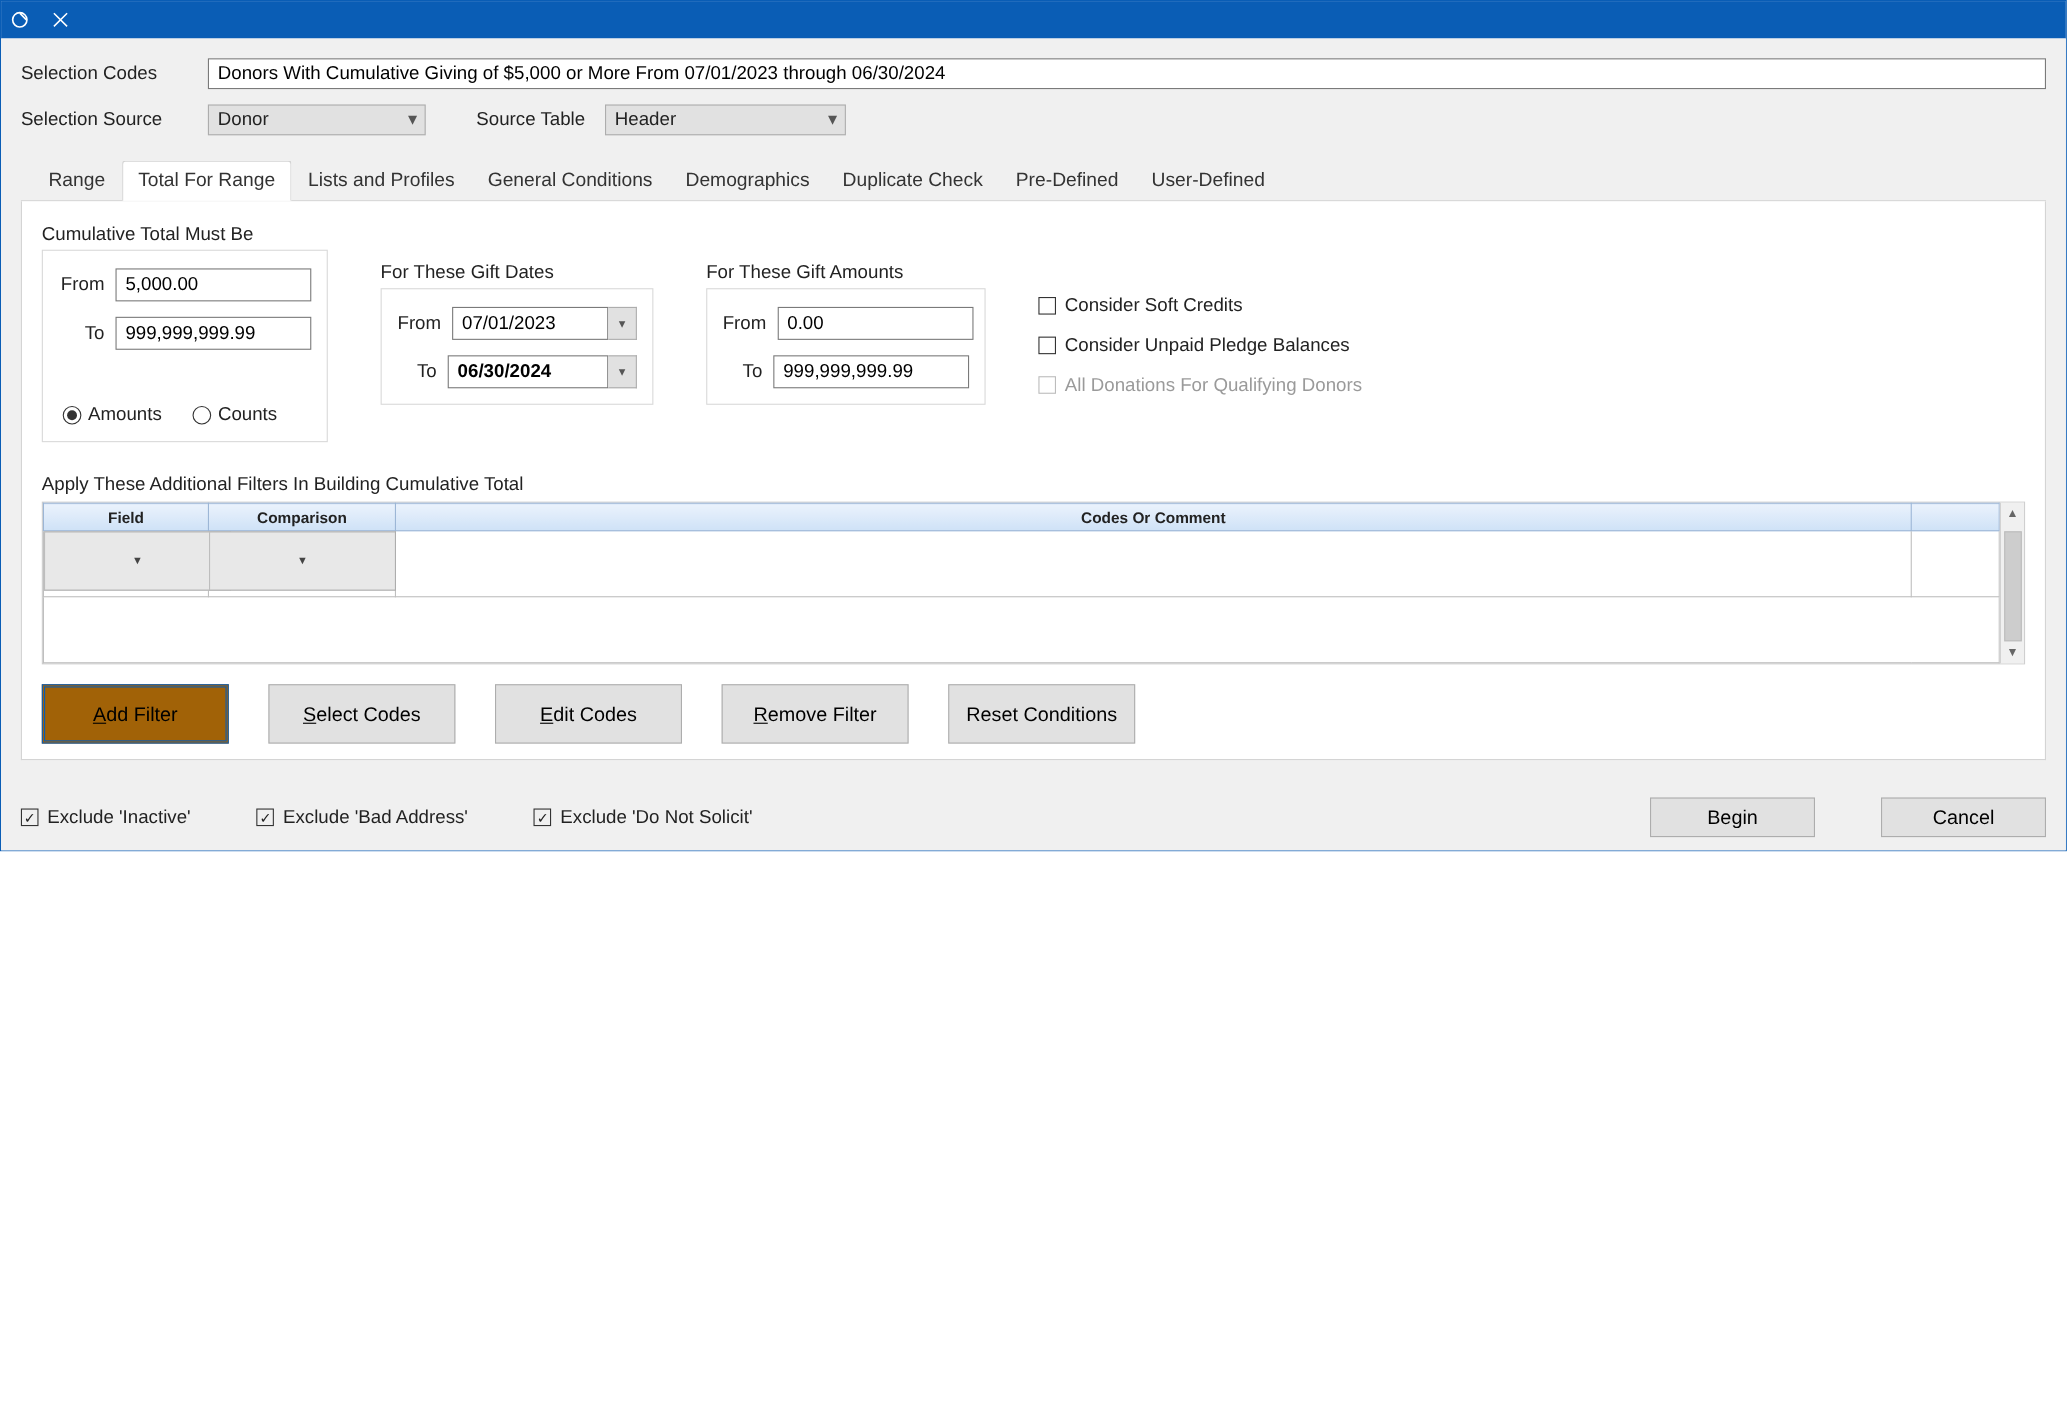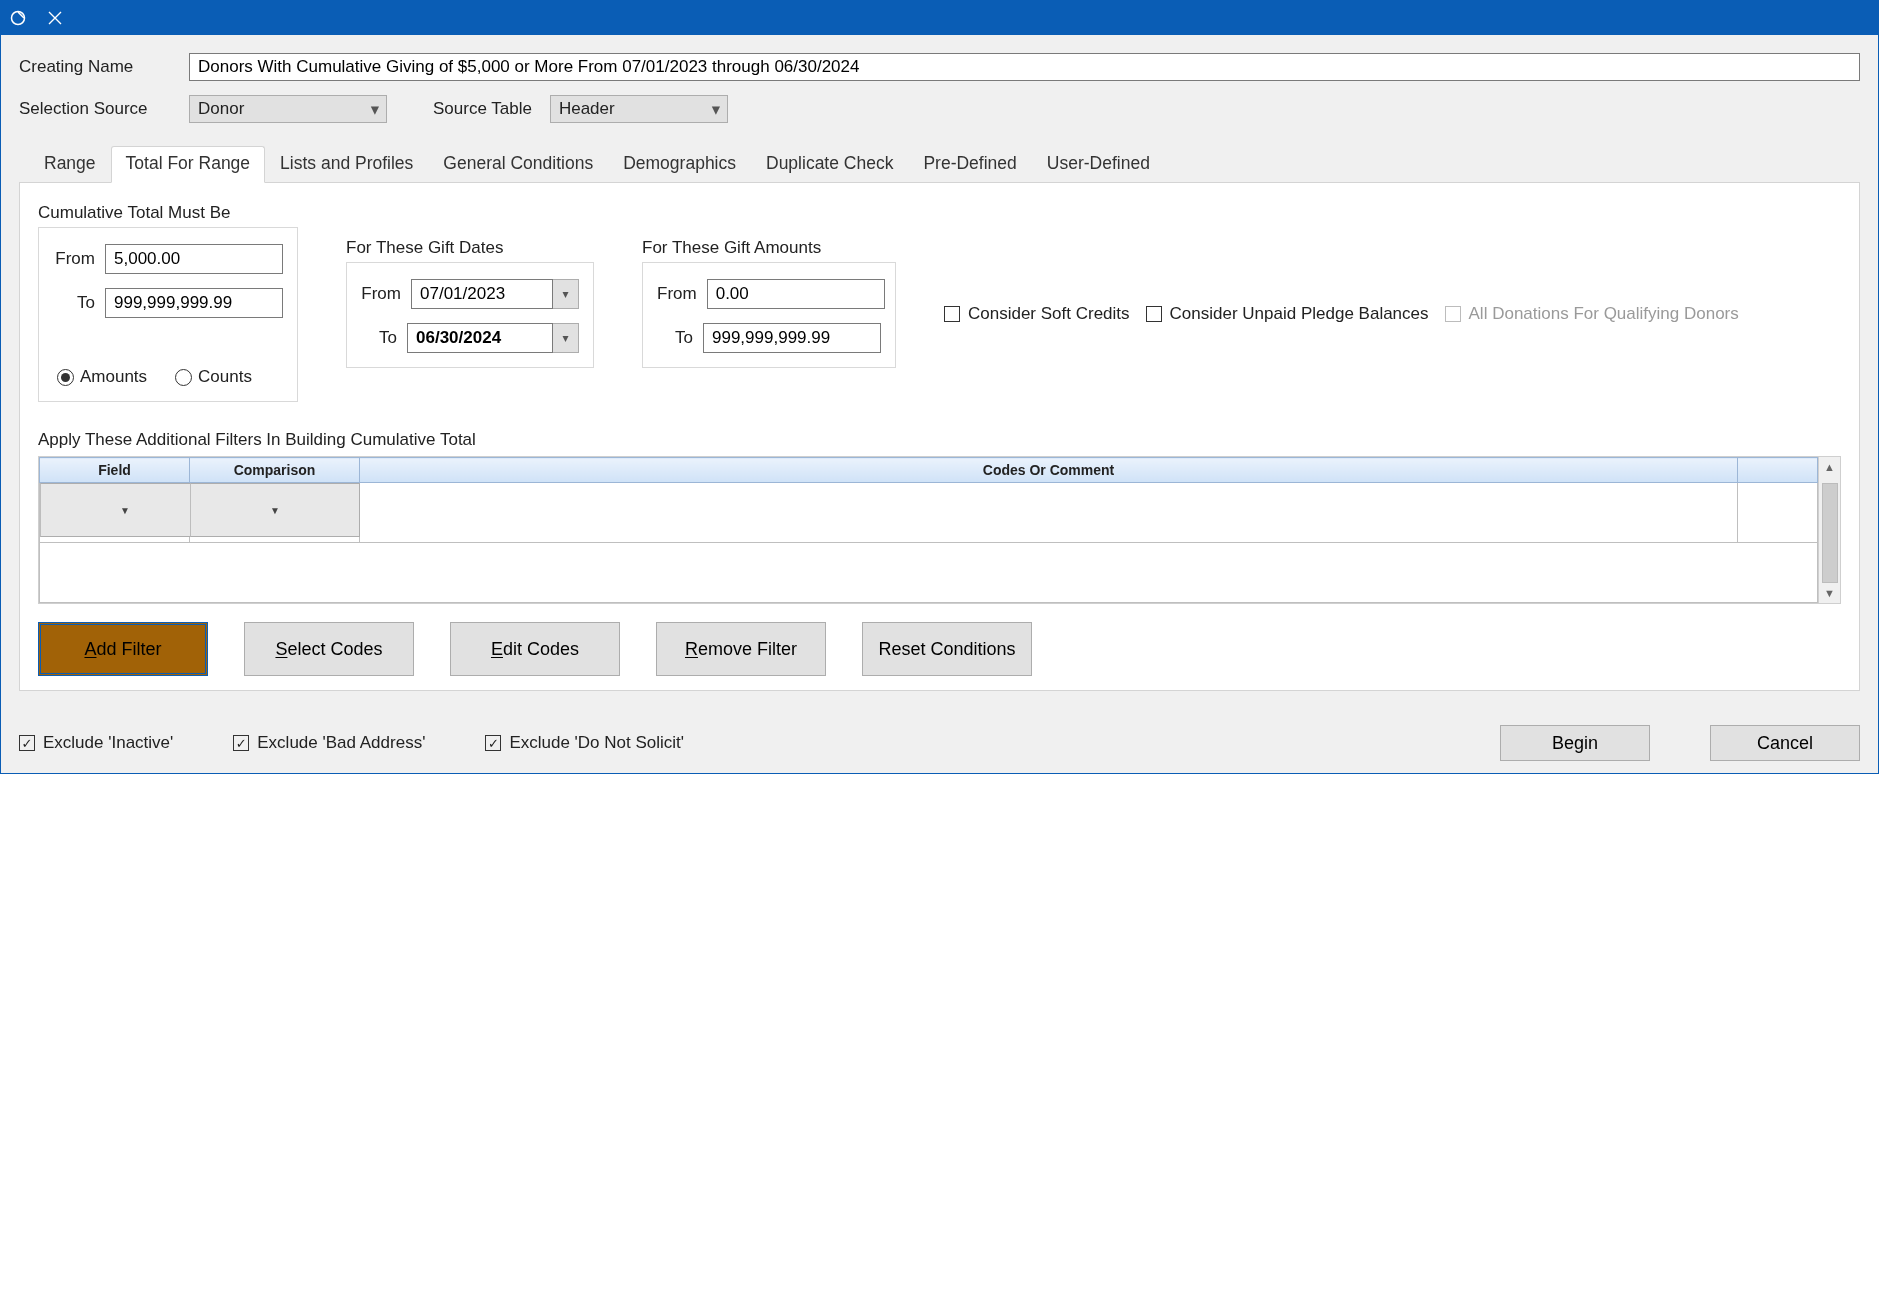--- a/index.html
+++ b/index.html
@@ -189,21 +189,21 @@
     justify-content: center;
   }
   .radio-circle.on::after {
     content: "";
     width: 9px; height: 9px;
     background: #333;
     border-radius: 50%;
   }
   .checks {
     display: flex;
-    flex-direction: row;
+    flex-direction: column;
     gap: 16px;
     padding-top: 22px;
   }
   .check {
     display: inline-flex;
     align-items: center;
     gap: 8px;
     font-size: 17px;
     cursor: pointer;
   }
@@ -340,32 +340,32 @@
     <span class="close">
       <svg width="14" height="14" viewBox="0 0 14 14">
           <path d="M1 1 L13 13 M13 1 L1 13" stroke="#fff" stroke-width="1.4"></path>
         </svg>
     </span>
   </div>
 
   <div class="client">
 
     <div class="row">
-      <span class="label" style="width:170px">Creating Name</span>
+      <span class="label" style="width:170px">Selection Codes</span>
       <input class="text-input" style="flex: 1 1 0%;" value="Donors With Cumulative Giving of $5,000 or More From 07/01/2023 through 06/30/2024">
     </div>
 
     <div class="row">
       <span class="label" style="width:170px">Selection Source</span>
       <div class="combo" style="width:198px">
         <span class="combo-val">Donor</span>
         <span class="combo-btn" style="margin-left:auto">▾</span>
       </div>
       <span class="label" style="margin-left:46px;margin-right:18px">Source Table</span>
-      <div class="combo" style="width:178px">
+      <div class="combo" style="width:219px">
         <span class="combo-val">Header</span>
         <span class="combo-btn" style="margin-left:auto">▾</span>
       </div>
     </div>
 
     <div class="tabs">
       <div class="tab">Range</div>
       <div class="tab active">Total For Range</div>
       <div class="tab">Lists and Profiles</div>
       <div class="tab">General Conditions</div>

